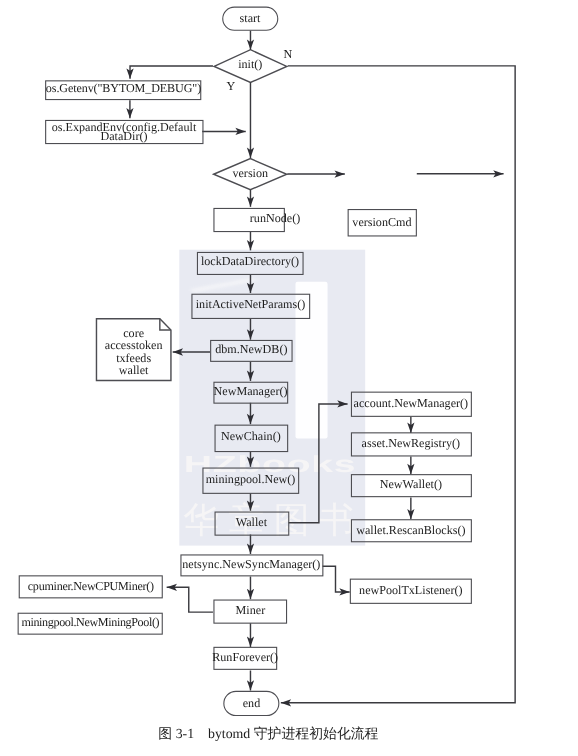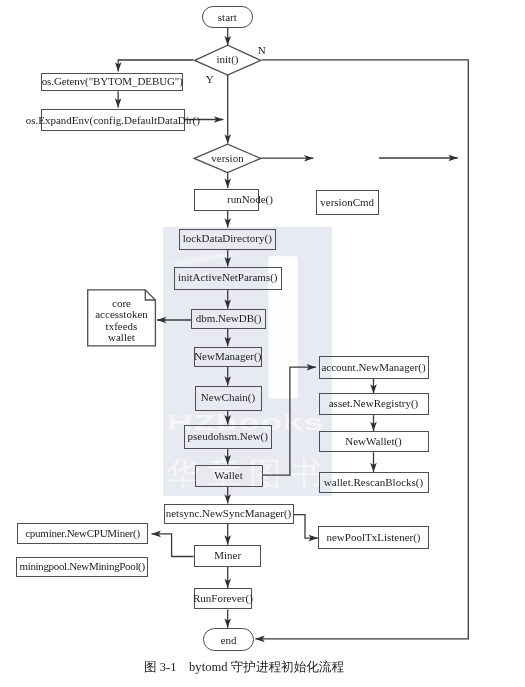--- a/index.html
+++ b/index.html
@@ -86,21 +86,21 @@
 </svg>
 
 <div class="node rnd" style="left:202px;top:6.2px;width:50.6px;height:21.4px;border-radius:11px;font-size:11px;padding-top:2px;">start</div>
 
 <div class="node dia" style="left:194.5px;top:45px;width:66px;height:30px;border:none;font-size:11px;">
   <span>init()</span>
 </div>
 
 <div class="node" style="left:41.2px;top:73.2px;width:142.2px;height:18.3px;font-size:11px;letter-spacing:-0.1px;text-indent:-0.1px;">os.Getenv("BYTOM_DEBUG")</div>
 
-<div class="node" style="left:41px;top:108.6px;width:143.5px;height:22px;font-size:11px;flex-direction:row;line-height:8.1px;">
+<div class="node" style="left:41px;top:108.6px;width:143.5px;height:22px;font-size:11px;flex-direction:column;line-height:8.1px;">
   <span>os.ExpandEnv(config.Default</span>
   <span>DataDir()</span>
 </div>
 
 <div class="node dia" style="left:194px;top:144px;width:67px;height:29px;border:none;font-size:11px;">
   <span>version</span>
 </div>
 
 <div class="node" style="left:315.7px;top:145.6px;width:63px;height:25.7px;font-size:11px;margin-top:44px;">versionCmd</div>
 
@@ -109,21 +109,21 @@
 <div class="node" style="left:178.5px;top:228.5px;width:97.5px;height:21.5px;font-size:11px;">lockDataDirectory()</div>
 
 <div class="node" style="left:173.5px;top:266.5px;width:108.5px;height:23px;font-size:11px;">initActiveNetParams()</div>
 
 <div class="node" style="left:191px;top:309px;width:75px;height:20px;font-size:11px;">dbm.NewDB()</div>
 
 <div class="node" style="left:194px;top:346.5px;width:67.5px;height:20px;font-size:11px;">NewManager()</div>
 
 <div class="node" style="left:194.5px;top:386px;width:67px;height:24.5px;font-size:11px;">NewChain()</div>
 
-<div class="node" style="left:183.5px;top:424.5px;width:88.5px;height:24px;font-size:11px;">pseudohsm.New()</div>
+<div class="node" style="left:183.5px;top:424.5px;width:88.5px;height:24px;font-size:11px;">miningpool.New()</div>
 
 <div class="node" style="left:194.5px;top:465px;width:68px;height:21.5px;font-size:11px;">Wallet</div>
 
 <div class="node" style="left:318.5px;top:356.3px;width:110px;height:22.3px;font-size:11px;">account.NewManager()</div>
 
 <div class="node" style="left:318.5px;top:393.4px;width:110px;height:21.7px;font-size:11px;">asset.NewRegistry()</div>
 
 <div class="node" style="left:318.5px;top:430.9px;width:110px;height:21.4px;font-size:11px;">NewWallet()</div>
 
 <div class="node" style="left:318.5px;top:472.3px;width:110px;height:20.6px;font-size:11px;">wallet.RescanBlocks()</div>

